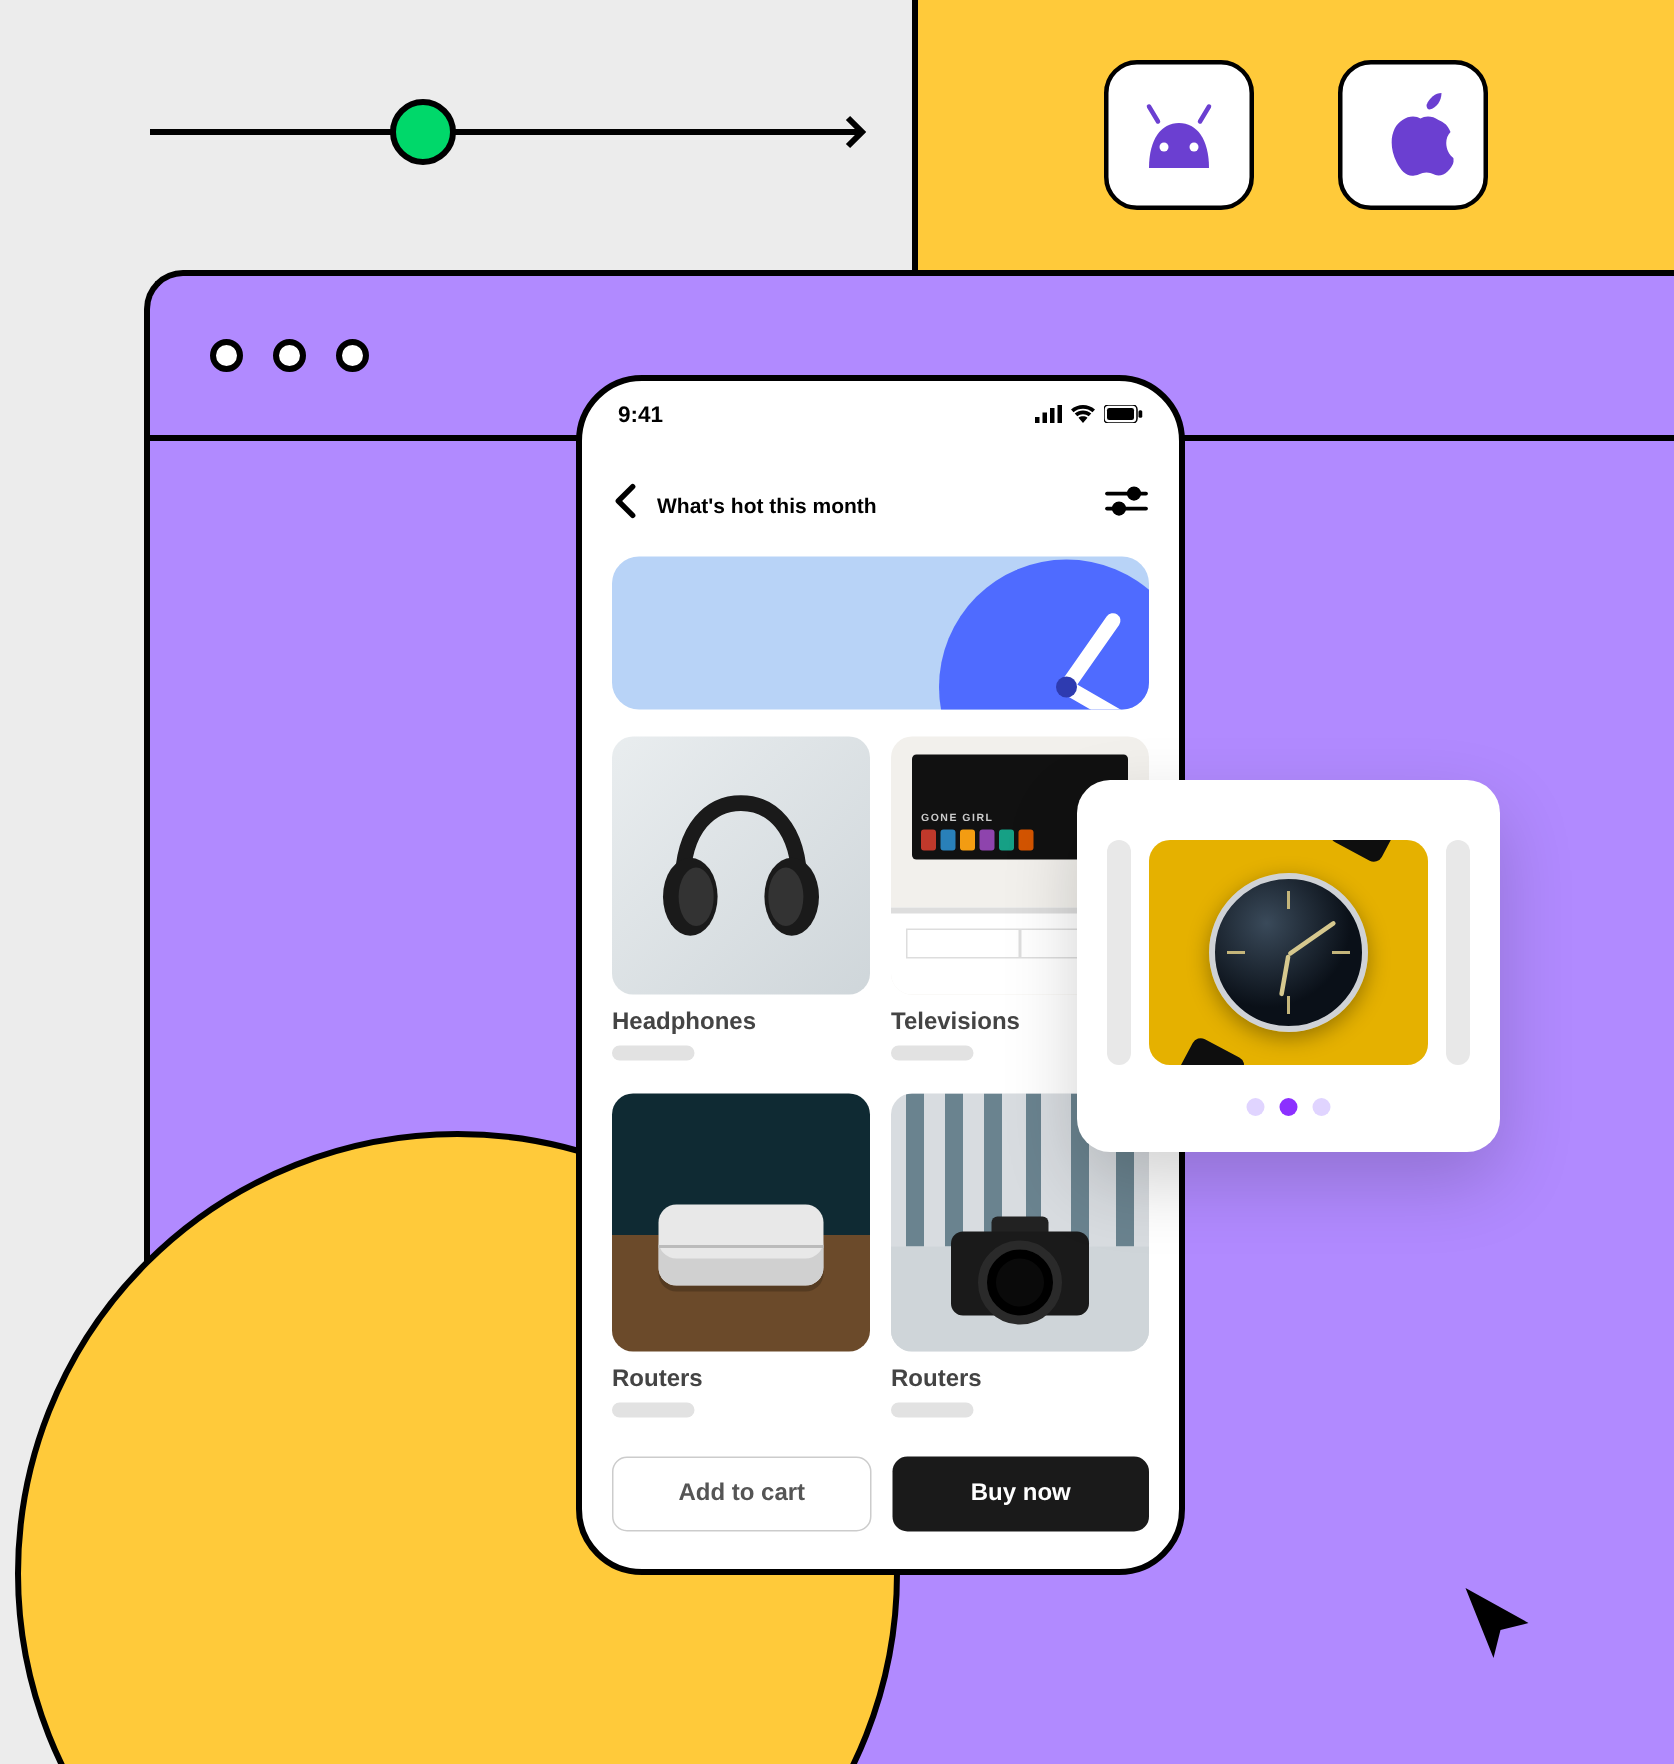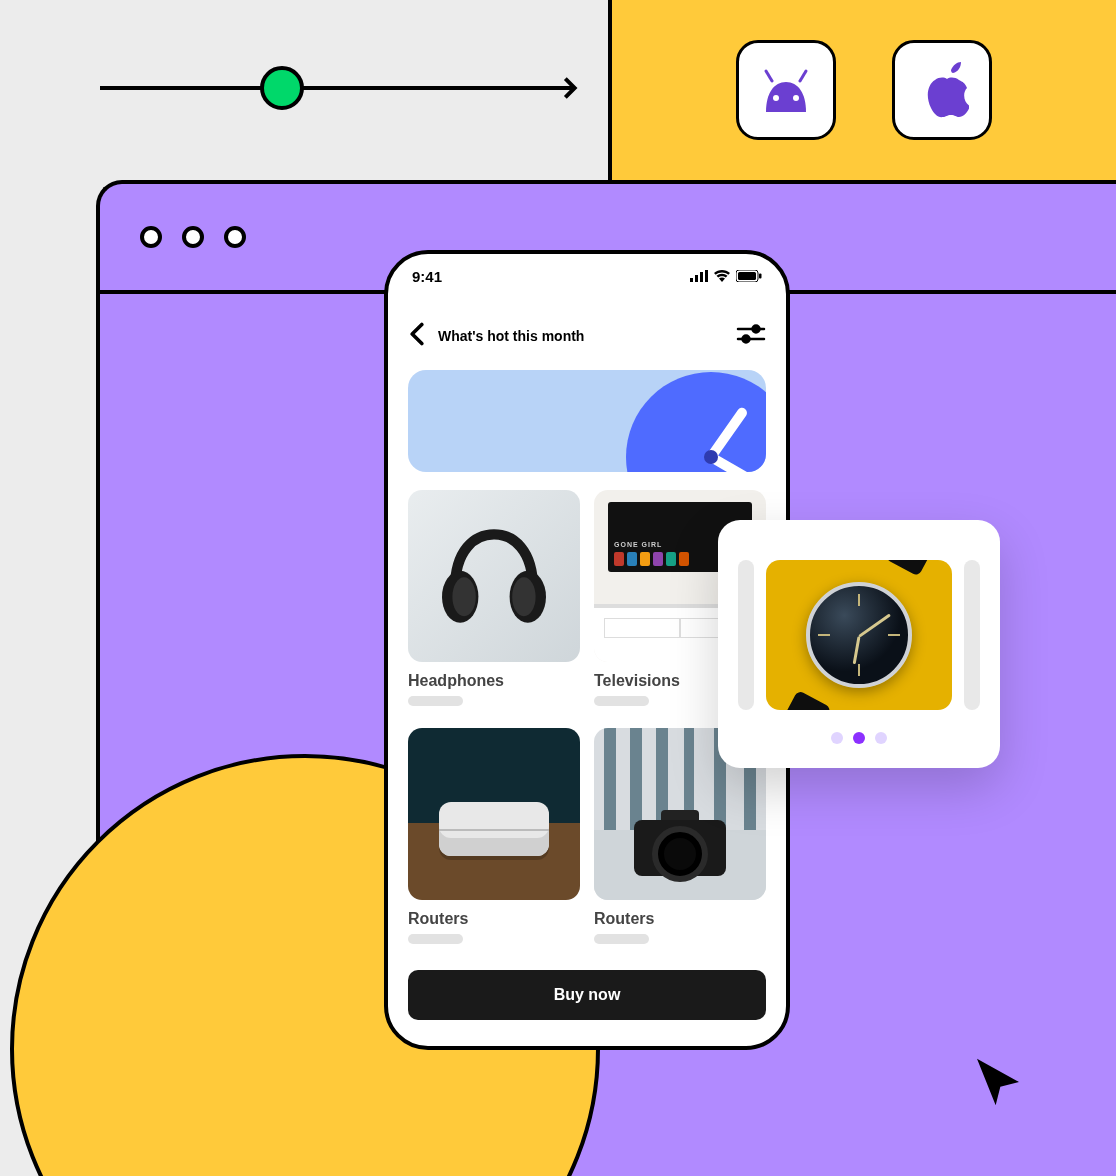--- a/index.html
+++ b/index.html
@@ -525,20 +525,21 @@
         <div class="camera-prism"></div>
         <div class="camera-body"></div>
         <div class="camera-lens"></div>
       </div>
       <div class="cat-label">Routers</div>
       <div class="cat-skeleton"></div>
     </div>
   </div>
 
   <div class="phone-actions">
+    <div class="btn btn-outline">Add to cart</div>
     <div class="btn btn-solid">Buy now</div>
   </div>
 </div>
 
 <div class="product-card">
   <div class="carousel">
     <div class="carousel-side"></div>
     <div class="carousel-main">
       <div class="watch-strap ws-top"></div>
       <div class="watch-strap ws-bot"></div>

